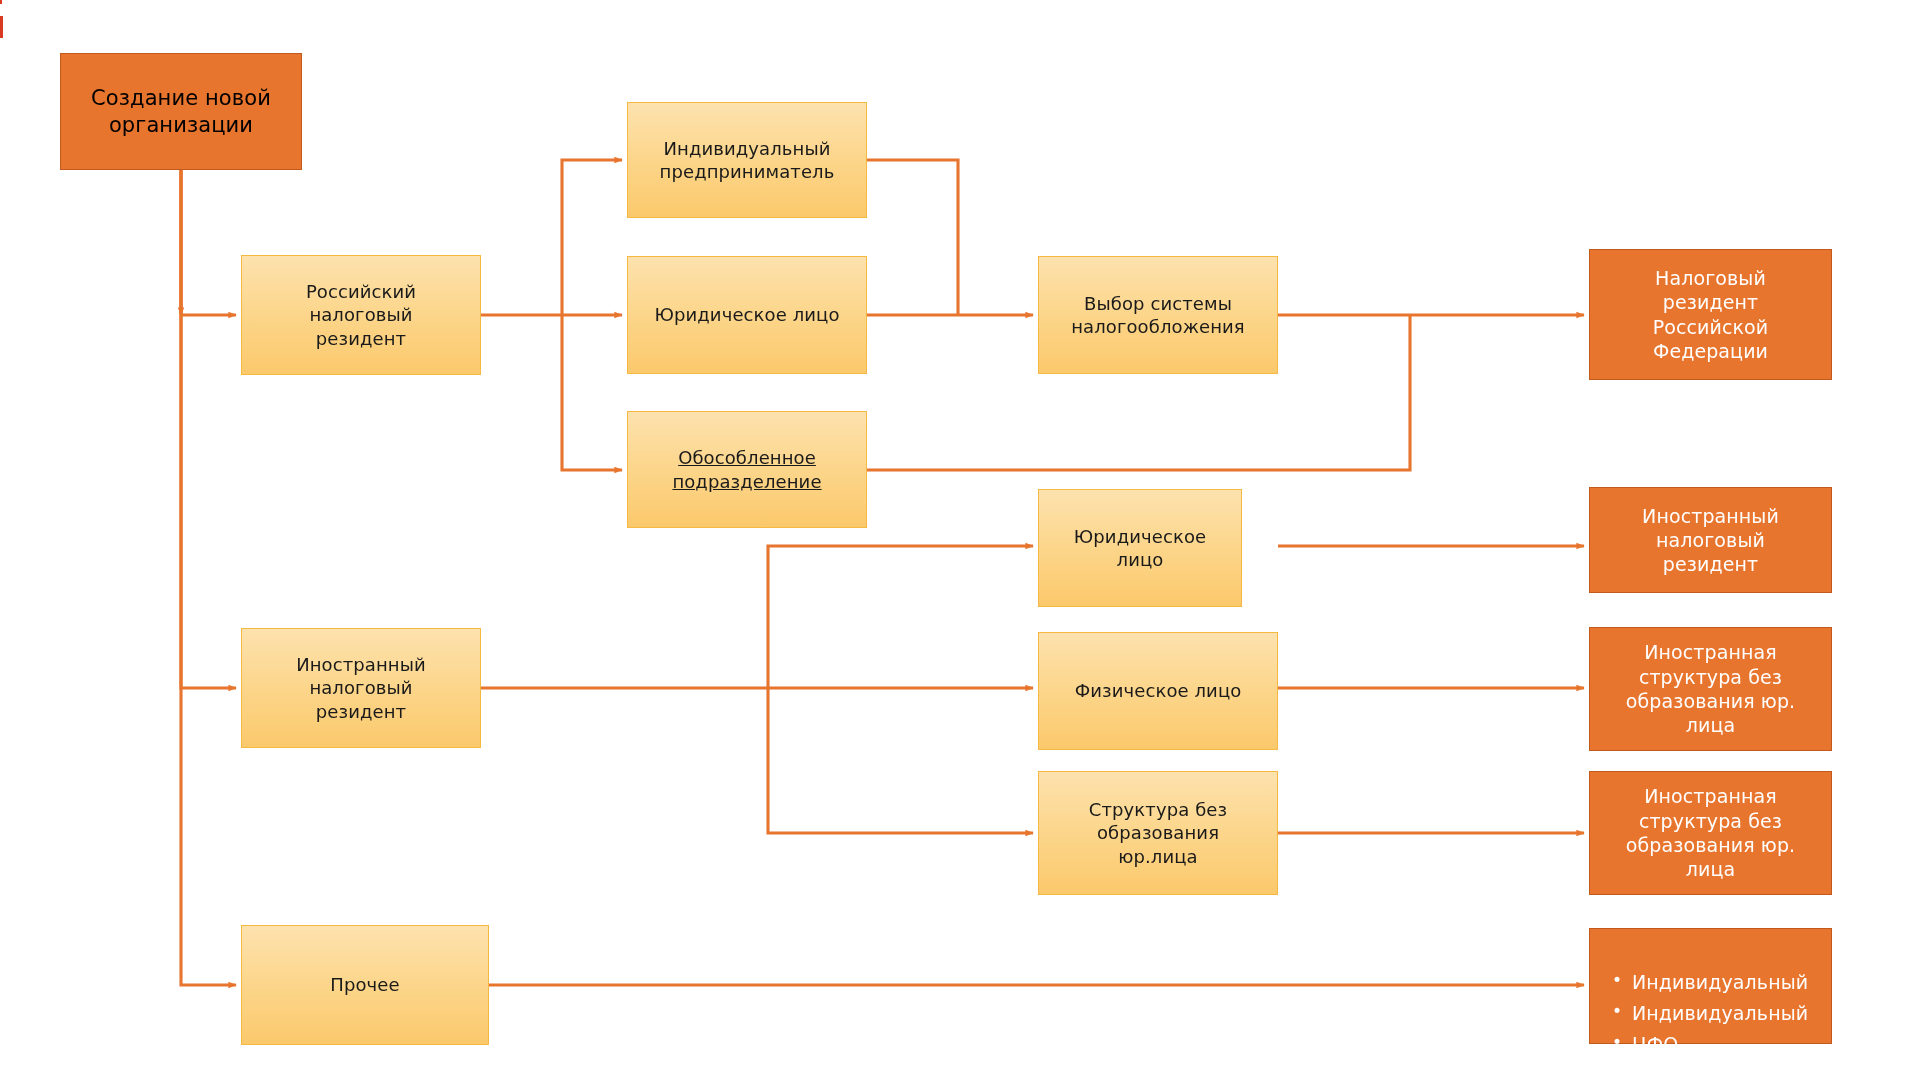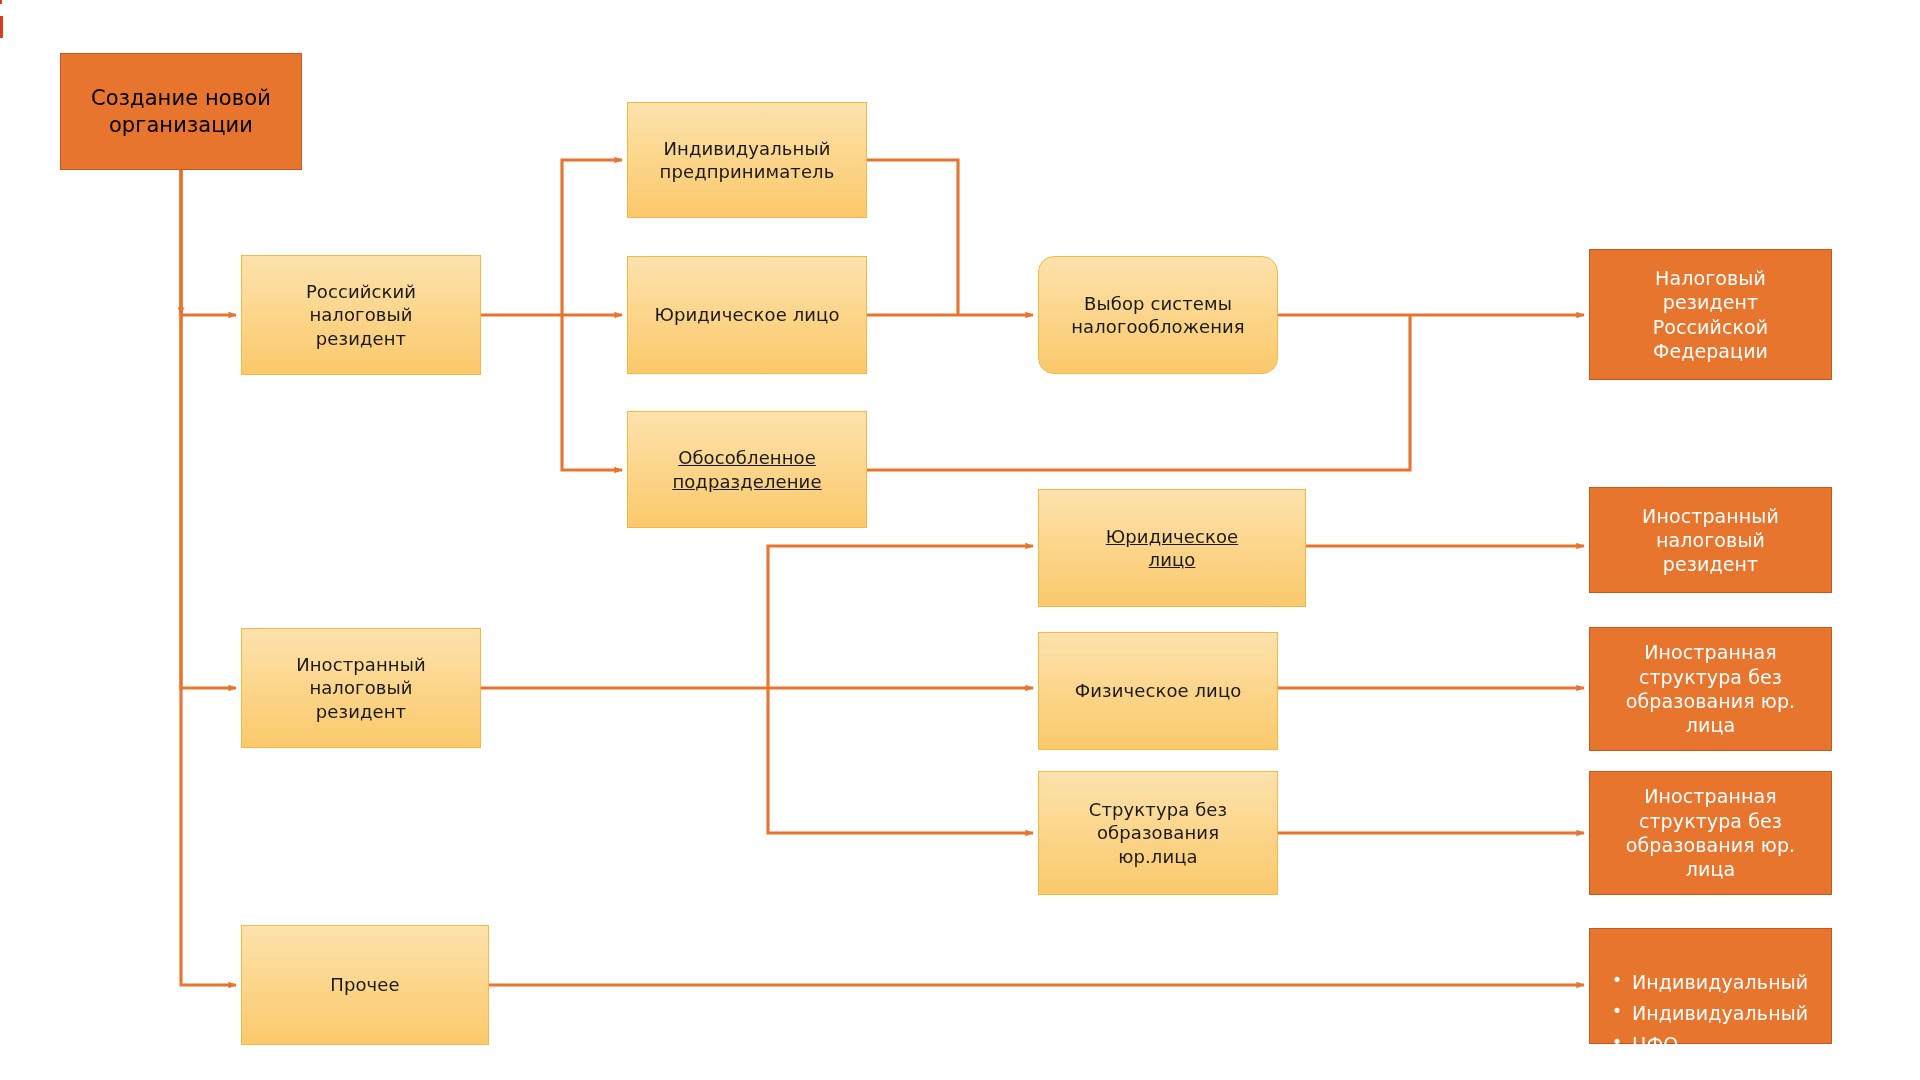--- a/index.html
+++ b/index.html
@@ -161,39 +161,39 @@
 
   <div class="node stage" style="left:627px; top:256px; width:240px; height:118px;">
     <span>Юридическое лицо</span>
   </div>
 
   <div class="node stage" style="left:627px; top:411px; width:240px; height:117px;text-decoration:underline;">
     <span>Обособленное
 подразделение</span>
   </div>
 
-  <div class="node stage" style="left:1038px; top:256px; width:240px; height:118px;border-radius:16px;">
+  <div class="node stage" style="left:1038px; top:256px; width:240px; height:118px;">
     <span>Выбор системы
 налогообложения</span>
   </div>
 
   <div class="node result" style="left:1589px; top:249px; width:243px; height:131px;">
     <span>Налоговый
 резидент
 Российской
 Федерации</span>
   </div>
 
   <div class="node stage" style="left:241px; top:628px; width:240px; height:120px;">
     <span>Иностранный
 налоговый
 резидент</span>
   </div>
 
-  <div class="node stage" style="left:1038px; top:489px; width:268px; height:118px;text-decoration:underline;">
+  <div class="node stage" style="left:1038px; top:489px; width:204px; height:118px;">
     <span>Юридическое
 лицо</span>
   </div>
 
   <div class="node stage" style="left:1038px; top:632px; width:240px; height:118px;">
     <span>Физическое лицо</span>
   </div>
 
   <div class="node stage" style="left:1038px; top:771px; width:240px; height:124px;">
     <span>Структура без

